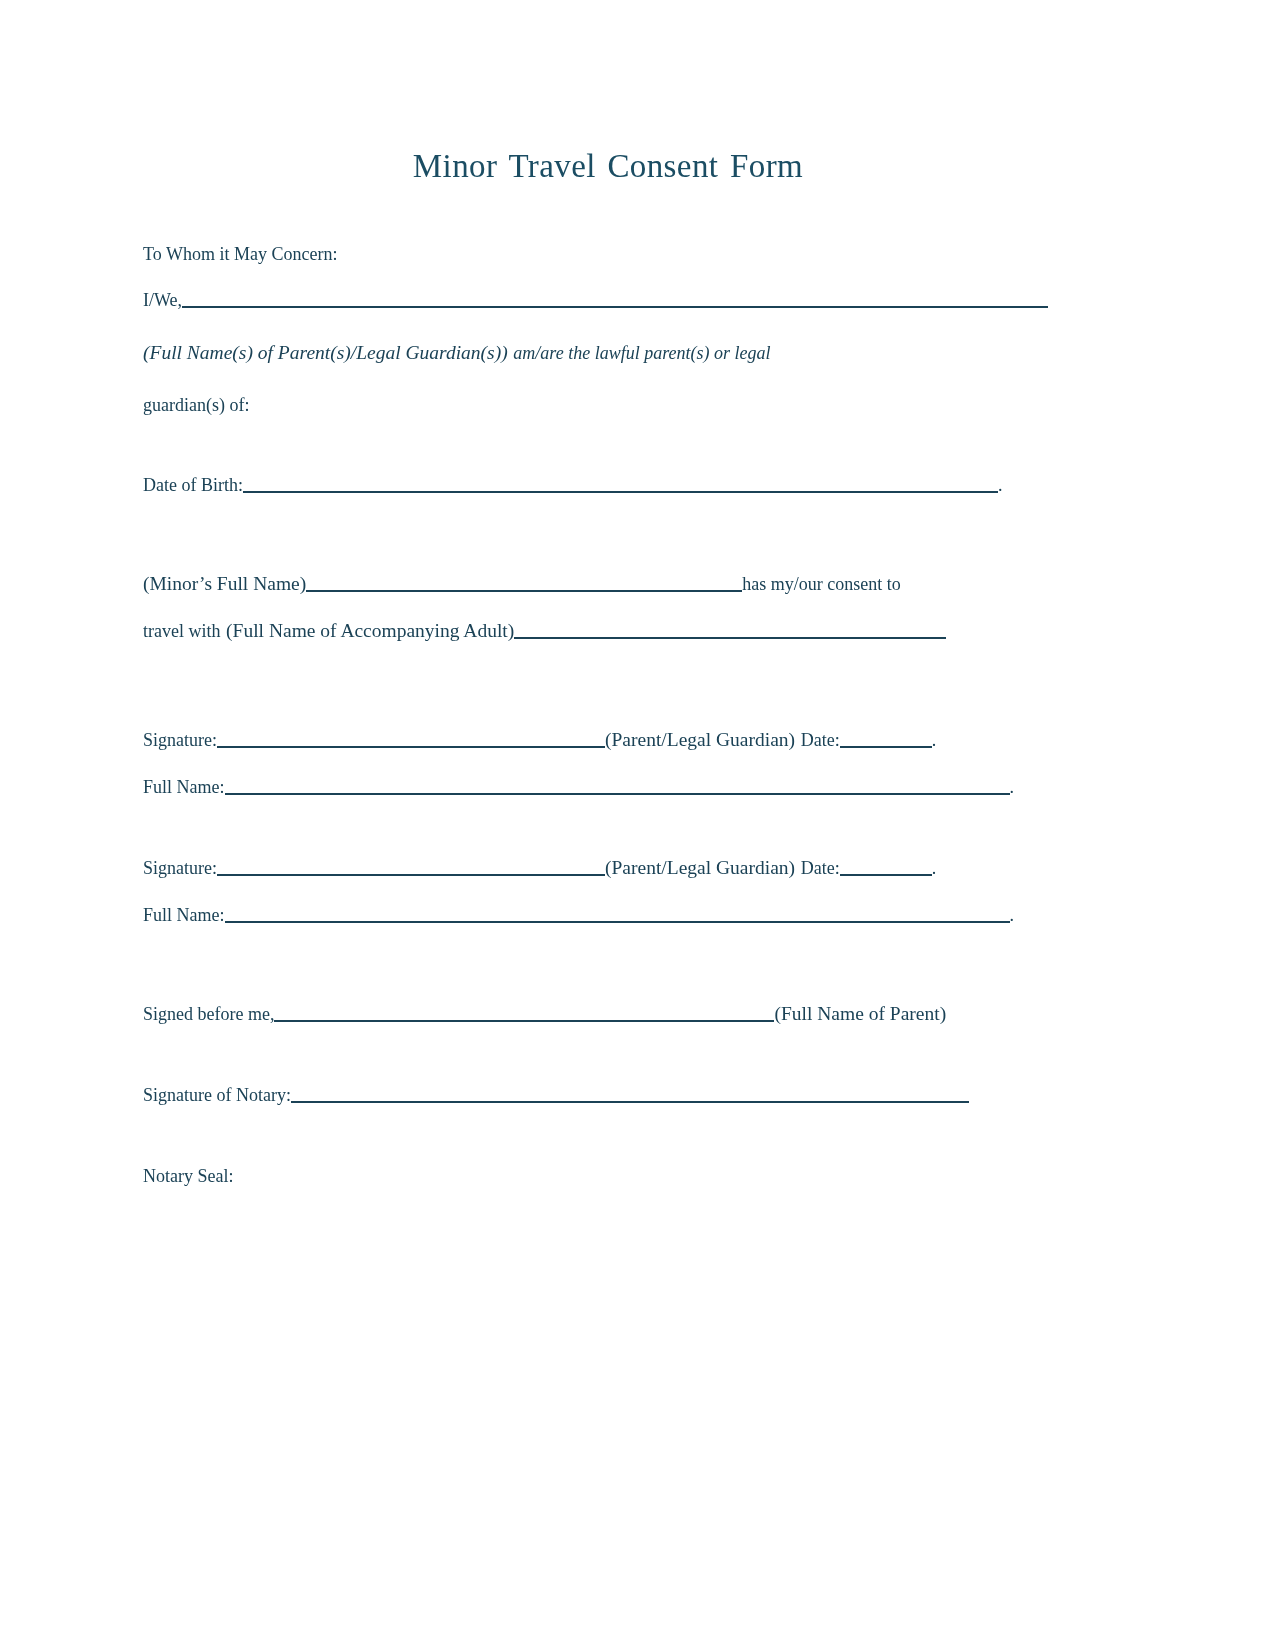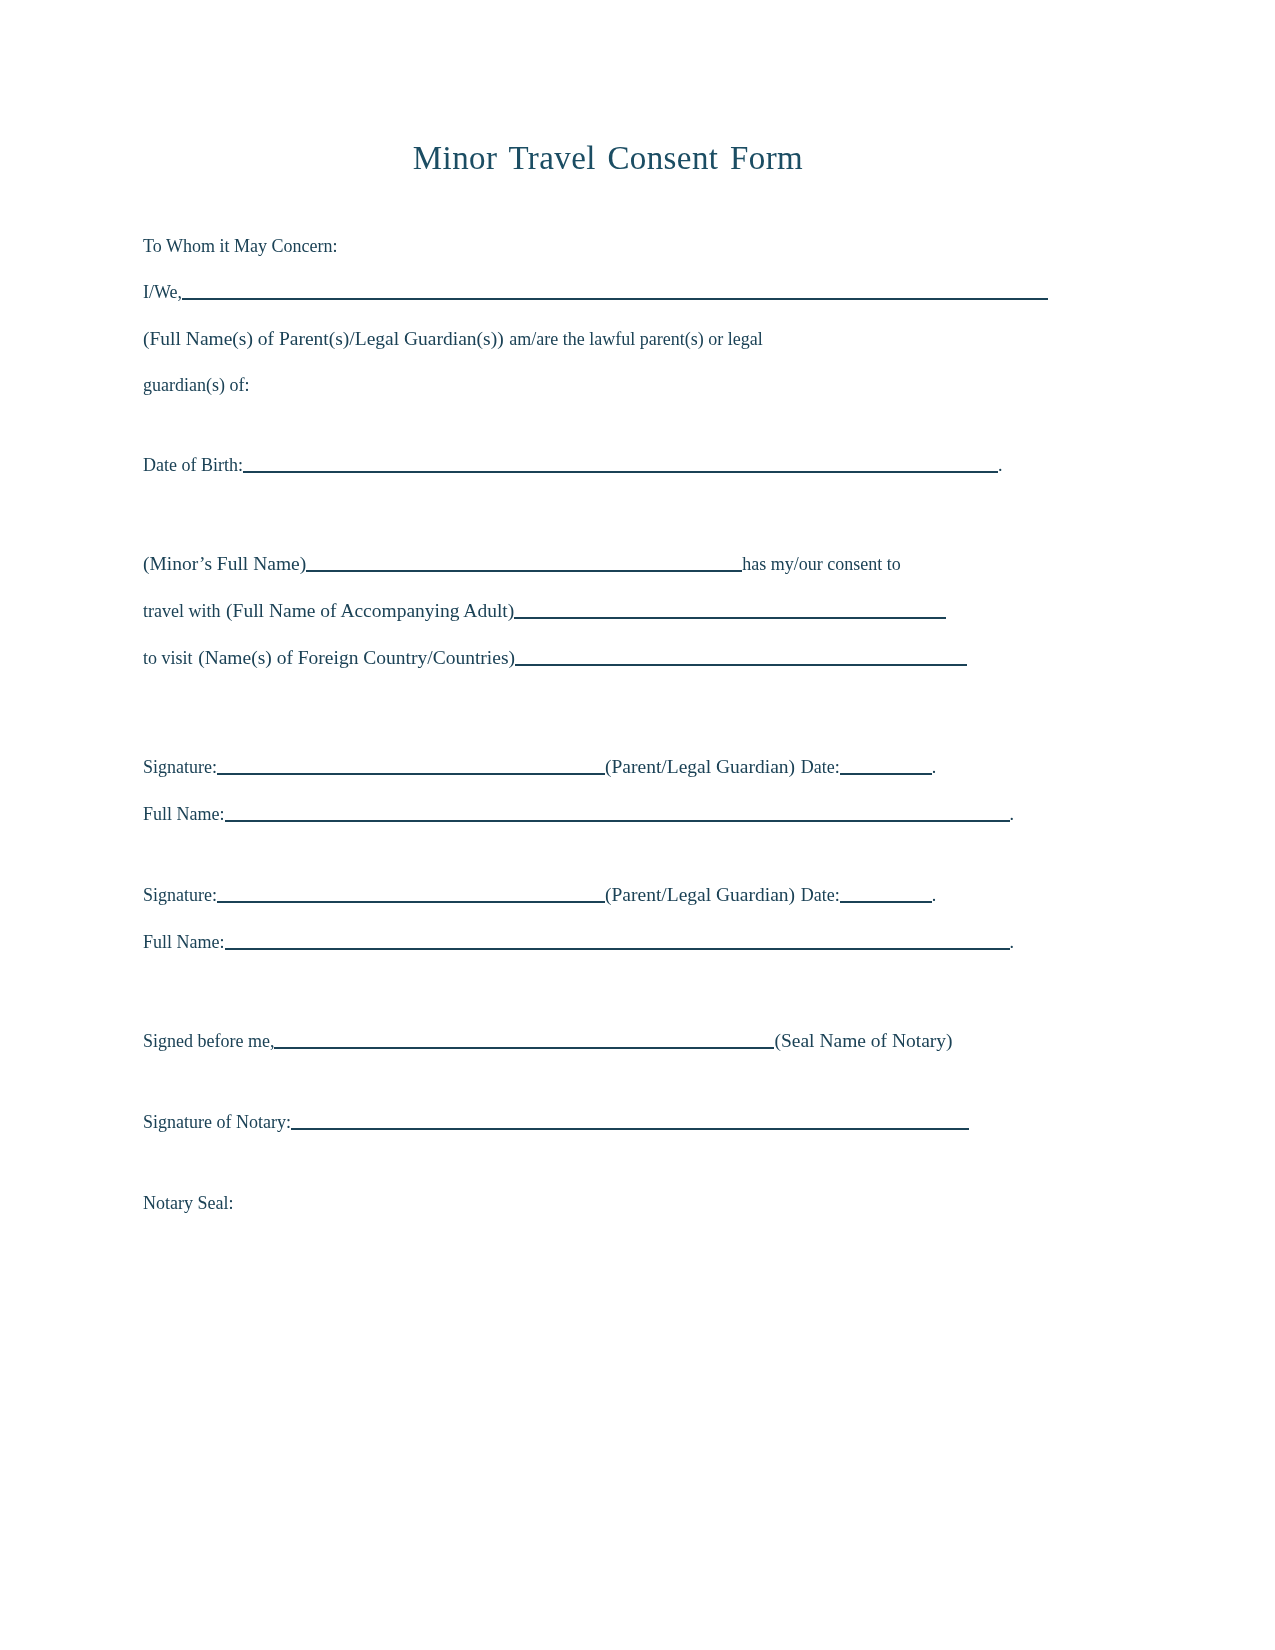--- a/index.html
+++ b/index.html
@@ -27,21 +27,21 @@
     top: 0;
     width: 930px;
   }
 
   
   .doc-title {
     text-align: center;
     font-size: 33px;
     letter-spacing: 0.4px;
     color: #1b4d63;
-    margin: 0;
+    margin: 8px;
     padding-top: 140px;
     font-weight: normal;
     word-spacing: 3px;
   }
 
   
   .line {
     position: relative;
     font-size: 22.5px;
     line-height: 46px;
@@ -79,21 +79,21 @@
     <div id="block-concern">
 
       <div class="line big">
         <span>To Whom it May Concern:</span>
       </div>
 
       <div class="line big">
         <span>I/We,</span><span class="blank" style="width:866px;"></span>
       </div>
 
-      <div class="line wrapline" style="line-height:46px;">
+      <div class="line wrapline" style="line-height:57px;font-style:italic;">
         <span class="small">(Full Name(s) of Parent(s)/Legal Guardian(s))</span>
         <span class="big">am/are the lawful parent(s) or legal</span>
       </div>
 
       <div class="line big">
         <span>guardian(s) of:</span>
       </div>
     </div>
 
     <div class="spacer-md"></div>
@@ -112,24 +112,20 @@
 
       <div class="line">
         <span class="small">(Minor’s Full Name)</span><span class="blank" style="width:436px;"></span><span class="big">has my/our  consent  to</span>
       </div>
 
       <div class="line">
         <span class="big">travel with</span>
         <span class="small">(Full Name of Accompanying Adult)</span><span class="blank" style="width:432px;"></span>
       </div>
 
-      <div class="line">
-        <span class="big">to visit</span>
-        <span class="small">(Name(s) of Foreign Country/Countries)</span><span class="blank" style="width:452px;"></span>
-      </div>
 
     </div>
 
     <div class="spacer-xl"></div>
 
     <div>
 
       <div class="line">
         <span class="big">Signature:</span><span class="blank" style="width:388px;"></span><span class="small">(Parent/Legal Guardian)</span>
         <span class="big">Date:</span><span class="blank" style="width:92px;"></span><span class="big">.</span>
@@ -152,21 +148,21 @@
       <div class="line">
         <span class="big">Full Name:</span><span class="blank" style="width:785px;"></span><span class="big">.</span>
       </div>
     </div>
 
     <div class="spacer-lg"></div>
 
     <div>
 
       <div class="line">
-        <span class="big">Signed before me,</span><span class="blank" style="width:500px;"></span><span class="small">(Seal Name of Notary)</span>
+        <span class="big">Signed before me,</span><span class="blank" style="width:500px;"></span><span class="small">(Full Name of Parent)</span>
       </div>
 
 
       <div class="spacer-md"></div>
 
       <div class="line">
         <span class="big">Signature of Notary:</span><span class="blank" style="width:678px;"></span>
       </div>
 
       <div class="spacer-md"></div>

